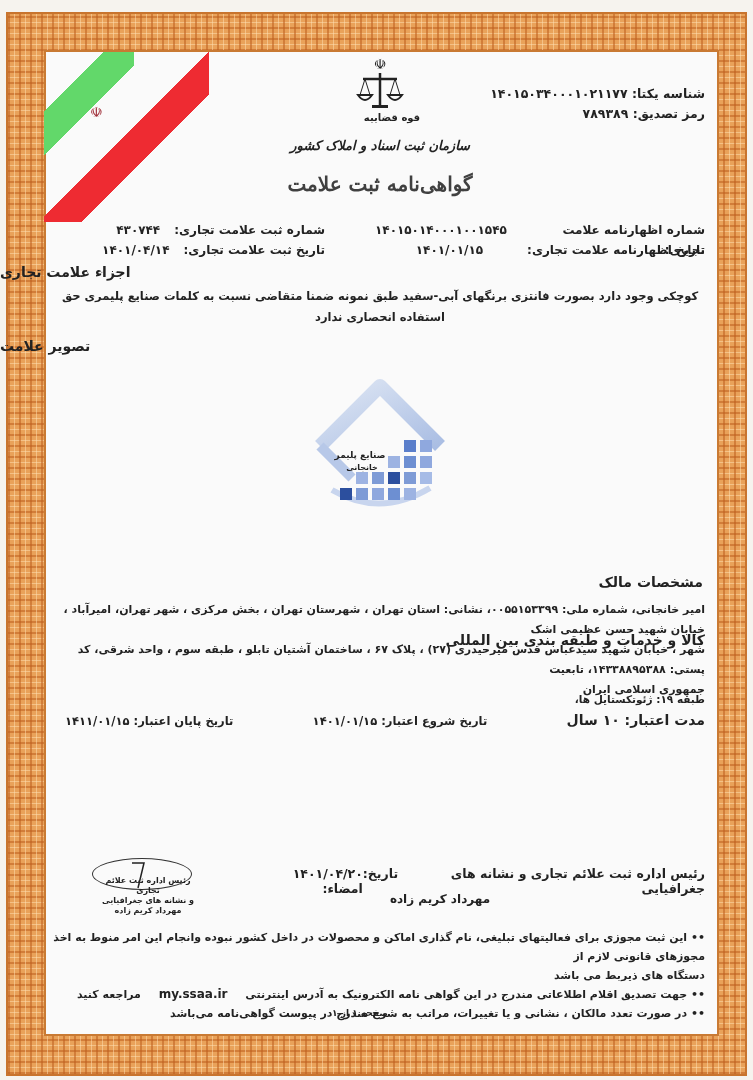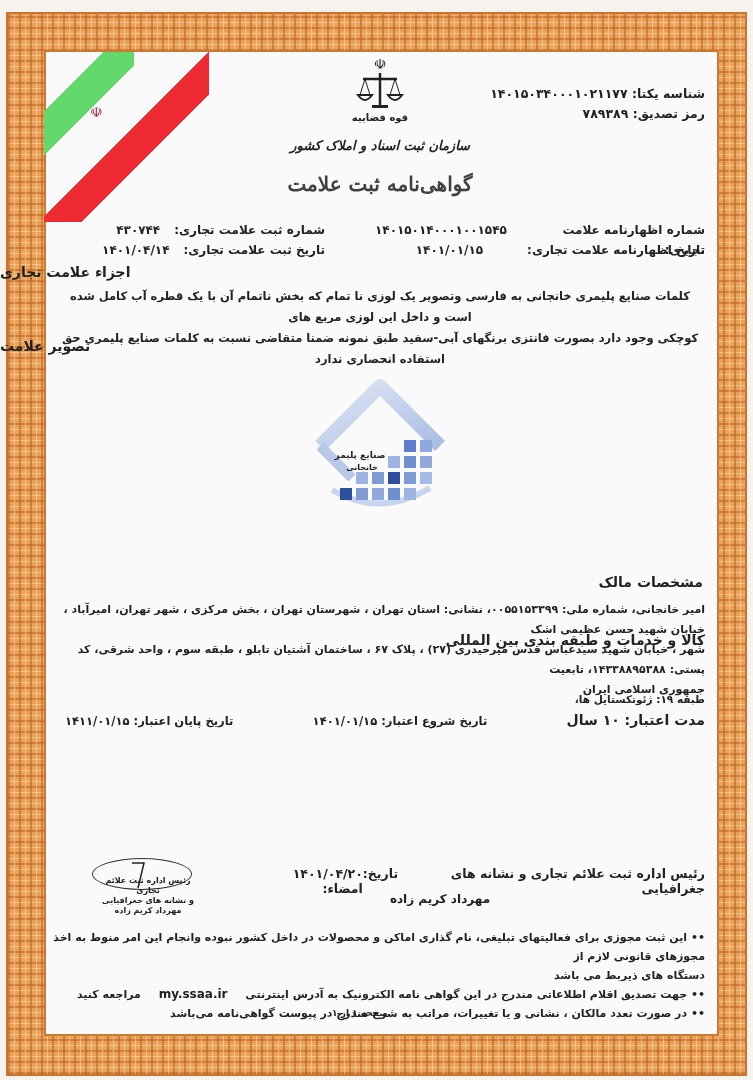--- a/index.html
+++ b/index.html
@@ -31,21 +31,21 @@
     position: absolute; left: 44px; top: 52px; width: 165px; height: 170px;
     background: linear-gradient(135deg, transparent 0 49%, #ee2b32 49% 62%, transparent 62%);
   }
   .flag-emblem {
     position: absolute; left: 90px; top: 104px; font-size: 14px; color: #a0303a;
   }
   .rtl { direction: rtl; unicode-bidi: embed; }
   .abs { position: absolute; }
   .hdr-right { right: 48px; top: 84px; text-align: right; font-size: 12.5px; font-weight: bold; color: #222; line-height: 20px; }
   .emblem { left: 355px; top: 55px; width: 50px; text-align: center; }
-  .emblem-sub { left: 320px; top: 112px; width: 120px; text-align: center; font-size: 10px; font-weight: bold; color: #222; }
+  .emblem-sub { left: 332px; top: 112px; width: 120px; text-align: center; font-size: 10px; font-weight: bold; color: #222; }
   .org-name { left: 290px; top: 138px; width: 180px; font-size: 13px; font-weight: bold; font-style: italic; color: #222; }
   .main-title { left: 230px; top: 172px; width: 300px; text-align: center; font-family: "DejaVu Serif", serif; font-size: 20px; font-weight: bold; color: #404040; }
   .info-grid { top: 220px; right: 48px; width: 640px; font-size: 12px; font-weight: bold; color: #222; }
   .info-row { display: flex; justify-content: space-between; height: 20px; line-height: 20px; }
   .info-cell { display: flex; gap: 14px; }
   .section-title { width: 753px; left: 0; text-align: left; font-size: 14px; font-weight: bold; color: #222; }
   .para { left: 60px; width: 640px; font-size: 11.5px; font-weight: bold; color: #222; text-align: center; line-height: 21px; }
   .logo-wrap { left: 312px; top: 378px; width: 136px; height: 140px; }
   .owner-title { right: 50px; top: 574px; font-size: 14px; font-weight: bold; color: #222; text-align: center; }
   .owner-text { right: 48px; top: 600px; width: 650px; font-size: 11px; font-weight: bold; color: #222; line-height: 20px; text-align: right; }
@@ -123,21 +123,20 @@
       <span>تاریخ ثبت علامت تجاری:</span>
       <span>۱۴۰۱/۰۴/۱۴</span>
     </div>
   </div>
 </div>
 
 <div class="abs dots">. . .</div>
 
 <div class="abs section-title rtl" style="top:264px">اجزاء علامت تجاری</div>
 <div class="abs para rtl" style="top:286px">
-  <div>کلمات صنایع پلیمری خانجانی به فارسی وتصویر یک لوزی نا تمام که بخش ناتمام آن با یک قطره آب کامل شده است و داخل این لوزی مربع های</div>
   <div>کوچکی وجود دارد بصورت فانتزی برنگهای آبی-سفید طبق نمونه ضمنا متقاضی نسبت به کلمات صنایع پلیمری حق استفاده انحصاری ندارد</div>
 </div>
 
 <div class="abs section-title rtl" style="top:338px">تصویر علامت</div>
 
 <div class="abs logo-wrap">
   <svg width="136" height="140" viewBox="0 0 136 140">
     <defs>
       <linearGradient id="g1" x1="0" y1="0" x2="1" y2="1">
         <stop offset="0" stop-color="#dfe7f4"></stop>

